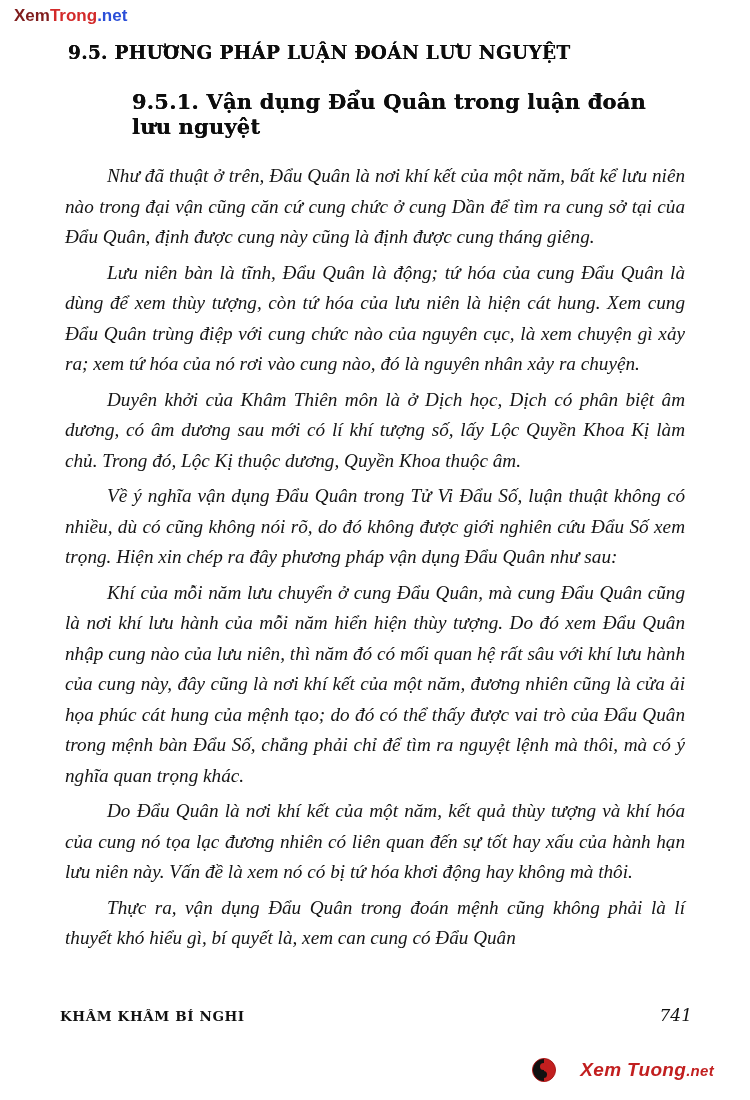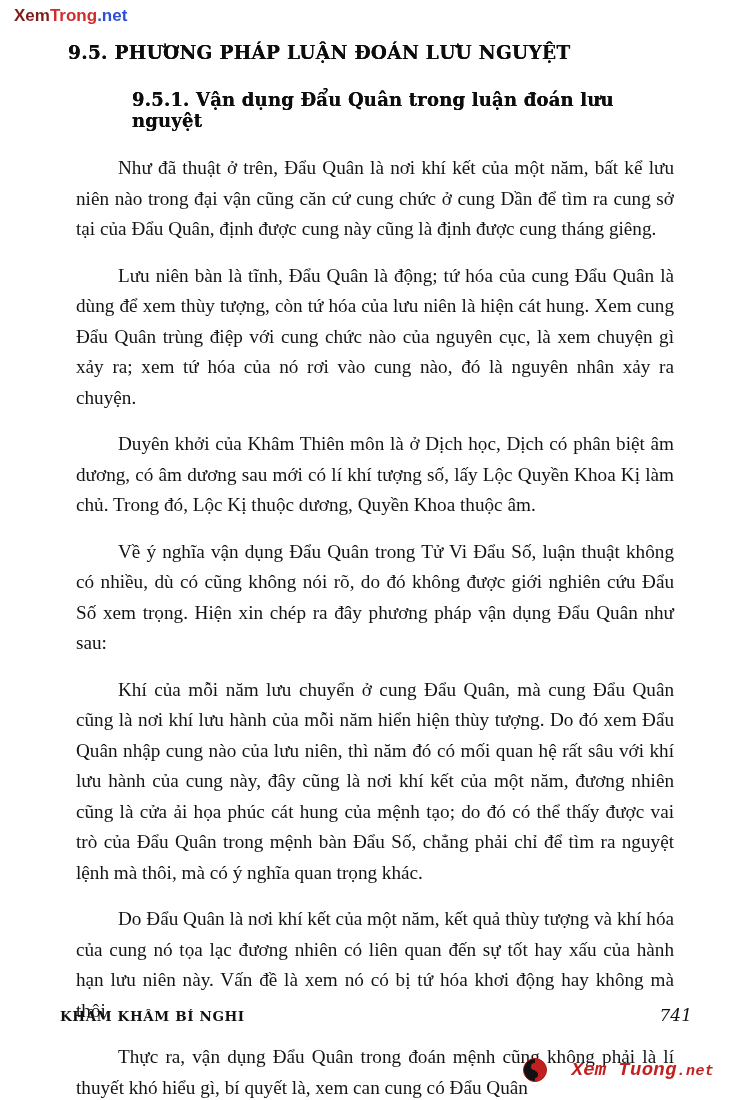--- a/index.html
+++ b/index.html
@@ -45,39 +45,40 @@
     font-size: 18.5px;
     font-weight: bold;
     margin: 8px 0 9px 8px;
     letter-spacing: 0.3px;
     color: #0d0d0d;
     text-shadow: 0 0 0.6px #000;
   }
 
   h2.sub-title {
     font-family: "DejaVu Serif", serif;
-    font-size: 18px;
+    font-size: 21px;
     font-weight: bold;
     margin: 26px 0 0 72px;
     letter-spacing: 0.2px;
     color: #0d0d0d;
     text-shadow: 0 0 0.6px #000;
   }
 
   .body-text {
     margin-top: 22px;
     font-size: 19.2px;
     line-height: 30.5px;
     text-align: justify;
     text-justify: inter-word;
     color: #141414;
   }
   .body-text p {
-    margin: 16px;
+    margin: 5px;
     text-indent: 42px;
+    font-style: italic;
   }
 
   
   .footer {
     position: absolute;
     left: 60px;
     right: 48px;
     top: 1008px;
     height: 26px;
   }
@@ -130,21 +131,21 @@
   .yinyang::after {
     content: "";
     position: absolute;
     left: 7px; top: 4px;
     width: 7px; height: 7px;
     border-radius: 50%;
     background: #c21f1f;
     box-shadow: 0 8px 0 0 #111;
   }
   .logo-text {
-    font-family: Liberation Mono, monospace;
+    font-family: Liberation Sans, sans-serif;
     font-size: 19px;
     font-style: italic;
     font-weight: bold;
     color: #c21f1f;
     letter-spacing: 0.3px;
     white-space: nowrap;
     margin-left: 19px;
   }
   .logo-text .logo-net { font-size: 15px; }
 </style>

